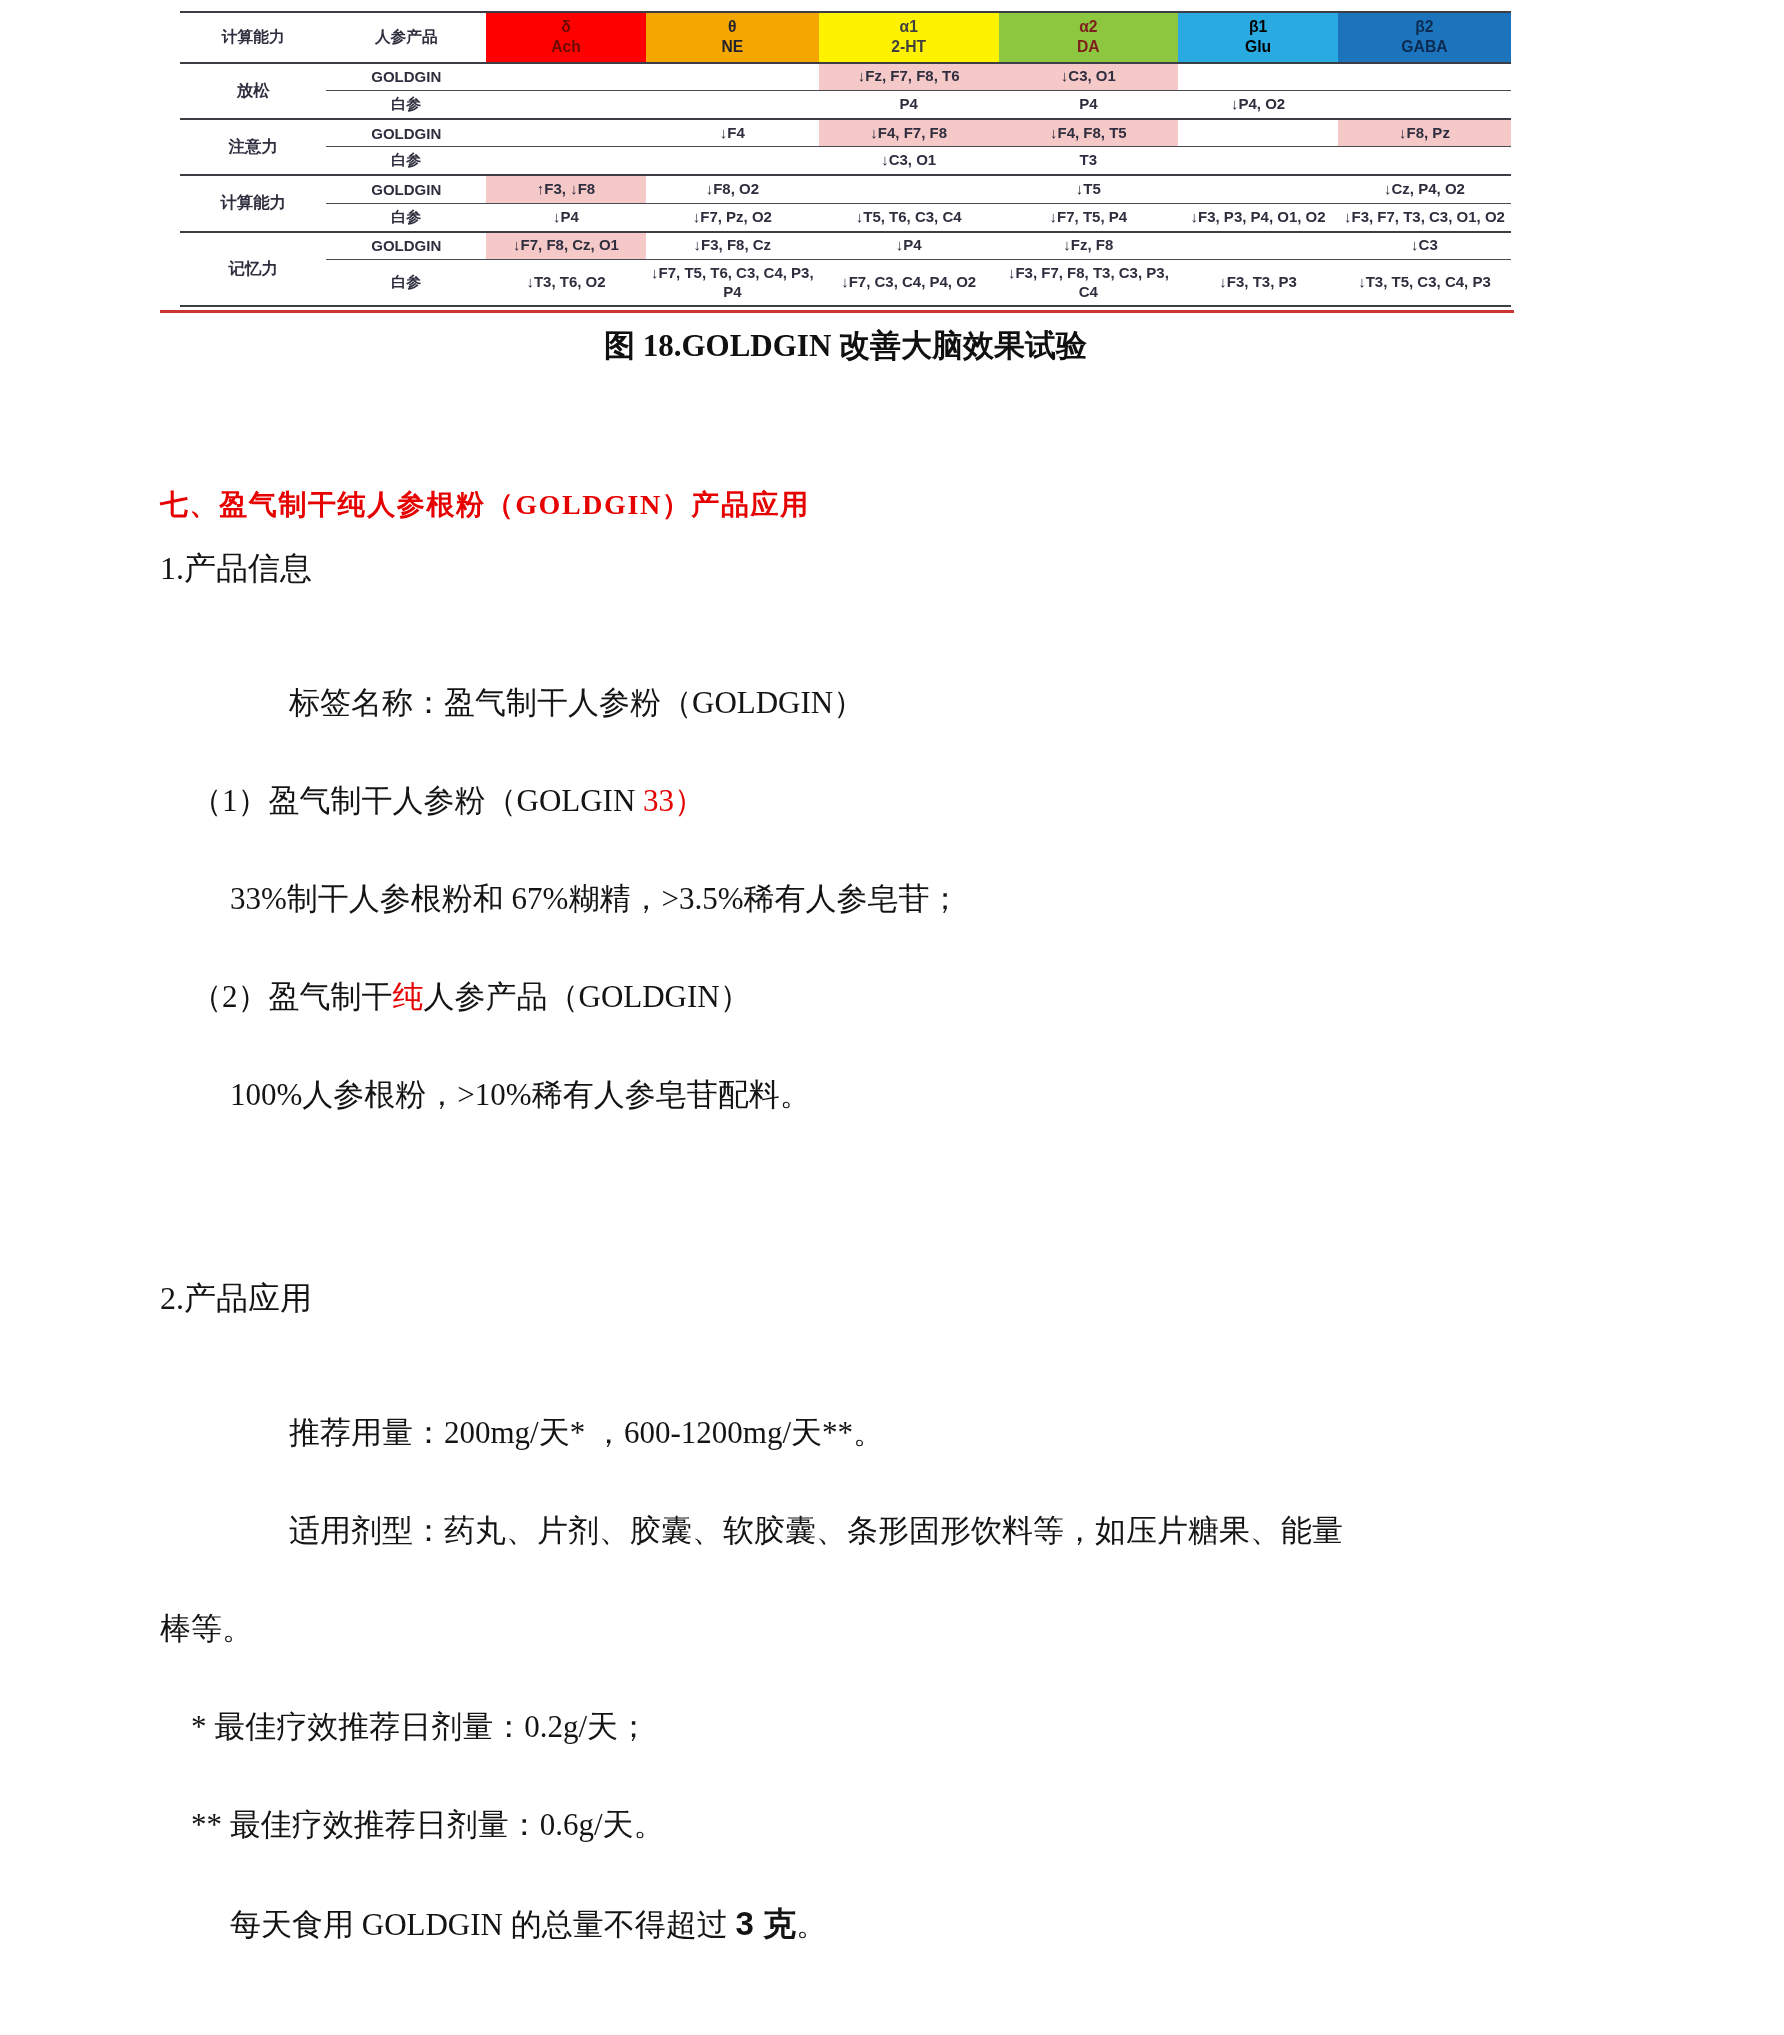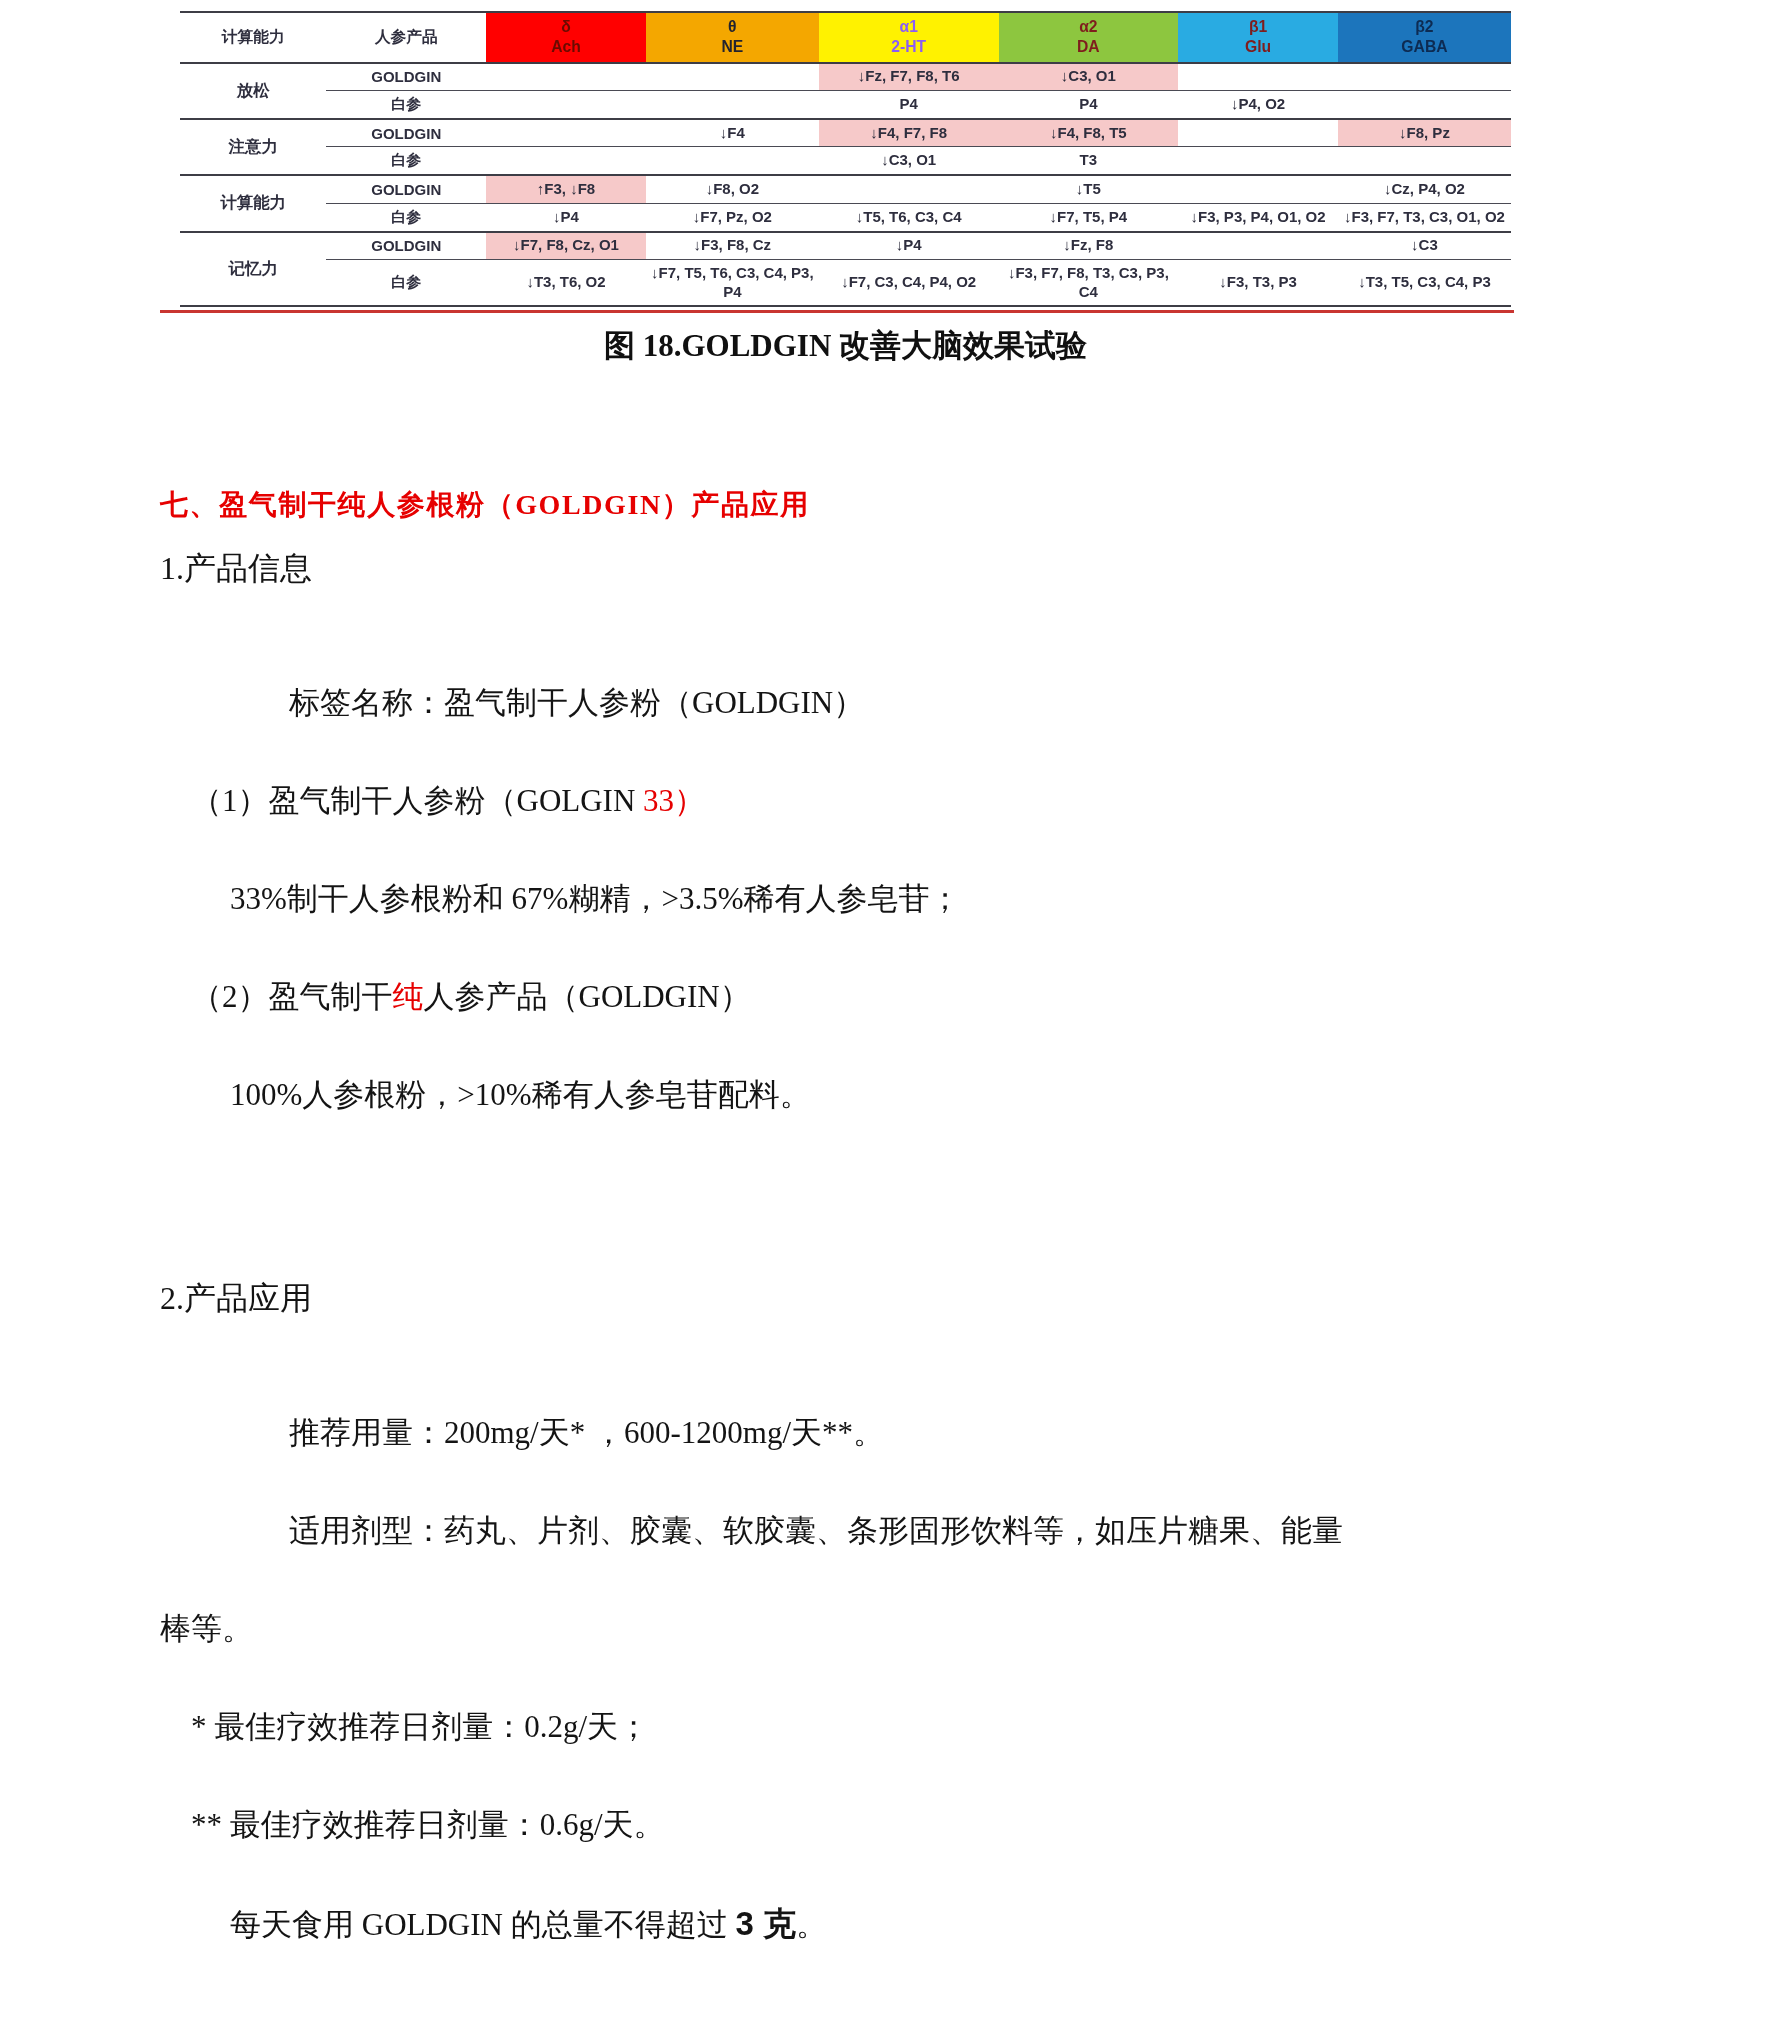--- a/index.html
+++ b/index.html
@@ -61,29 +61,29 @@
         <th>计算能力</th>
         <th>人参产品</th>
       <th class="band-cell" style="background: rgb(255, 0, 0); color: rgb(107, 10, 0);">
             <div>δ</div>
             <div>Ach</div>
           </th>
           <th class="band-cell" style="background: rgb(244, 167, 0); color: rgb(35, 35, 46);">
             <div>θ</div>
             <div>NE</div>
           </th>
-          <th class="band-cell" style="background: rgb(255, 242, 0); color: #8b5cf6;">
+          <th class="band-cell" style="background: rgb(255, 242, 0); color: #404040;">
             <div>α1</div>
             <div>2-HT</div>
           </th>
           <th class="band-cell" style="background: rgb(141, 198, 63); color: #7f1d1d;">
             <div>α2</div>
             <div>DA</div>
           </th>
-          <th class="band-cell" style="background: rgb(41, 171, 226); color: #7f1d1d; margin-top: 28px;">
+          <th class="band-cell" style="background: rgb(41, 171, 226); color: #000000; margin-top: 28px;">
             <div>β1</div>
             <div>Glu</div>
           </th>
           <th class="band-cell" style="background: rgb(28, 117, 188); color: rgb(13, 43, 82);">
             <div>β2</div>
             <div>GABA</div>
           </th>
         </tr>
     </thead>
     <tbody>

